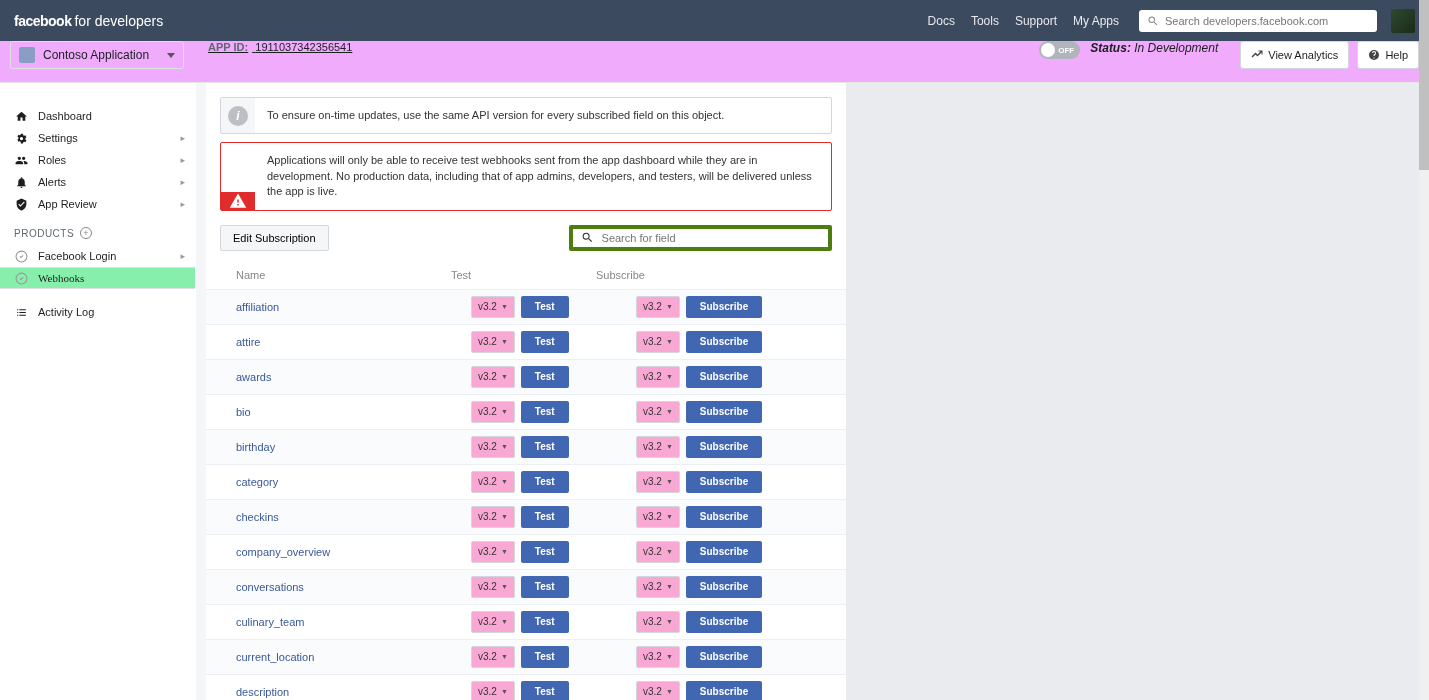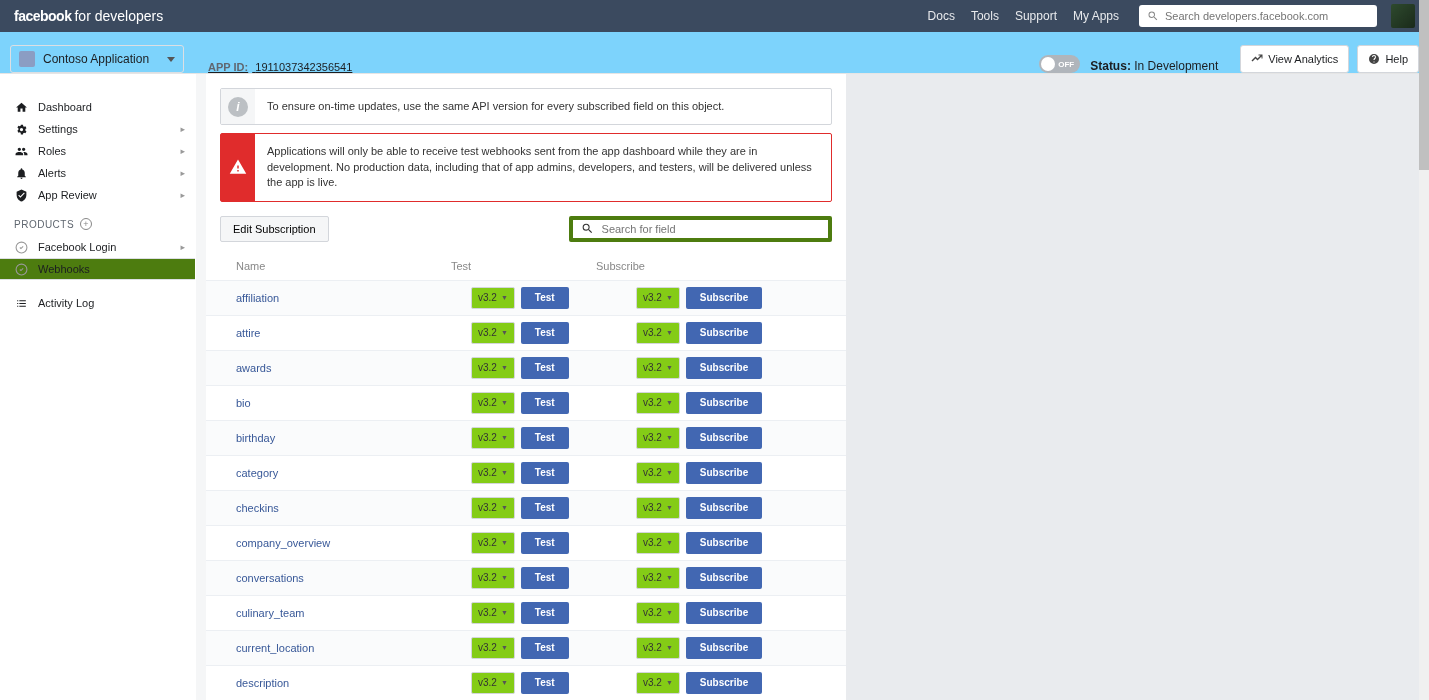--- a/index.html
+++ b/index.html
@@ -1,85 +1,85 @@
 <!DOCTYPE html>
 <html><head>
 <meta charset="utf-8">
 <style>
 * { box-sizing: border-box; margin: 0; padding: 0; }
 body { font-family: Helvetica, Arial, sans-serif; font-size: 12px; color: #1c1e21; background: #f5f6f7; }
 
 
-.topnav { background: #3b4a5f; height: 32px; display: flex; align-items: center; padding: 0 14px; color: #fff; }
+.topnav { background: #3b4a5f; height: 41px; display: flex; align-items: center; padding: 0 14px; color: #fff; }
 .topnav .brand { display: flex; align-items: center; font-size: 14px; }
 .topnav .brand b { font-weight: bold; letter-spacing: -0.5px; }
 .topnav .brand span { margin-left: 3px; font-weight: 300; }
 .topnav .spacer { flex: 1; }
 .topnav .nav-link { color: #e8eaed; font-size: 12px; margin: 0 8px; text-decoration: none; cursor: pointer; }
 .topnav .search { background: #fff; border-radius: 3px; height: 22px; width: 238px; display: flex; align-items: center; padding: 0 8px; margin-left: 12px; }
 .topnav .search svg { width: 12px; height: 12px; fill: #888; }
 .topnav .search input { border: none; outline: none; font-size: 11px; margin-left: 6px; flex: 1; color: #333; }
 .topnav .avatar { width: 24px; height: 24px; background: #2a3a2a; margin-left: 14px; border-radius: 2px; background-image: linear-gradient(135deg,#2e4a2e,#1a2a1a);}
 
 
-.subheader { background: #7dd3fc; height: 42px; border-bottom: 1px solid #e5e5e5; display: flex; align-items: flex-end; padding: 0 10px; }
+.subheader { background: #f0abfc; height: 42px; border-bottom: 1px solid #e5e5e5; display: flex; align-items: flex-start; padding: 0 10px; }
 .app-select { display: flex; align-items: center; border: 1px solid #dcdfe3; border-radius: 3px; height: 28px; padding: 0 8px; cursor: pointer; }
 .app-select .app-icon { width: 16px; height: 16px; background: #8b9dc3; border-radius: 2px; margin-right: 8px; }
 .app-select .caret { margin-left: 18px; }
 .appid { margin-left: 24px; font-size: 11px; color: #1c1e21; text-decoration: underline; }
 .appid b { color: #606770; font-weight: 600; margin-right: 4px; }
 .subheader .spacer { flex: 1; }
 .toggle { display: flex; align-items: center; background: #b0b5bb; border-radius: 10px; height: 18px; padding: 0 6px 0 2px; color: #fff; font-size: 8px; font-weight: bold; margin-right: 10px; cursor:pointer;}
 .toggle .knob { width: 14px; height: 14px; background: #fff; border-radius: 50%; margin-right: 3px; }
-.status-txt { font-size: 12px; margin-right: 14px; }
+.status-txt { font-size: 12px; margin-right: 14px; font-style: italic; }
 .status-txt b { font-weight: 600; }
 .btn-outline { border: 1px solid #d3d6db; background: #fff; border-radius: 3px; height: 28px; padding: 0 10px; display: flex; align-items: center; font-size: 11px; cursor: pointer; margin-left: 8px; }
 .btn-outline svg { width: 12px; height: 12px; margin-right: 5px; fill: #444; }
 
 
 .layout { display: flex; }
 .sidebar { width: 196px; background: #fff; min-height: calc(100vh - 75px); border-right: 1px solid transparent; padding-top: 22px;}
 .side-item { display: flex; align-items: center; height: 22px; padding: 0 14px; font-size: 11px; color: #1c1e21; cursor: pointer; position: relative;}
 .side-item .icon { width: 14px; height: 14px; margin-right: 10px; display:flex; align-items:center; justify-content:center;}
 .side-item .icon svg { width: 13px; height: 13px; fill: #1c1e21; }
 .side-item .chev { position: absolute; right: 10px; color: #999; font-size: 9px; }
 .side-head { padding: 12px 14px 6px; font-size: 10px; color: #606770; letter-spacing: 0.5px; display: flex; align-items: center;}
 .side-head .plus { margin-left: 6px; width: 12px; height: 12px; border: 1px solid #888; border-radius: 50%; display: flex; align-items: center; justify-content: center; font-size: 9px; line-height: 1; color: #888; cursor:pointer;}
 .side-item.prod .icon svg { fill: #999; }
-.side-item.active { border: 1px solid #dcdfe3; border-left: none; border-right: none; background: #4d7c0f; }
+.side-item.active { border: 1px solid #dcdfe3; border-left: none; border-right: none; background: #86efac; font-family: Liberation Serif, serif; }
 .side-divider { height: 12px; }
 
 .main { flex: 1; display: flex; }
 .content-wrap { width: 640px; margin-left: 10px; background: #fff; padding: 14px 0; }
 .alert { margin: 0 14px 8px; border: 1px solid #d3d6db; display: flex; align-items: stretch; border-radius: 2px;}
 .alert .badge { width: 34px; display: flex; align-items: center; justify-content: center; }
 .alert .badge.info { background: #f5f6f7; }
 .alert .badge.info .circ { width: 20px; height: 20px; background: #bcc0c4; border-radius: 50%; color: #fff; display:flex;align-items:center;justify-content:center;font-weight:bold;font-style:italic;font-size:12px;}
 .alert .badge.warn { background: #e02c2c; }
 .alert .badge.warn svg { width: 18px; height: 18px; fill: #fff; }
 .alert .msg { flex: 1; padding: 10px 12px; font-size: 11px; color: #333; line-height: 1.4; }
-.alert.warn { border-color: #e02c2c; }
+.alert.warn { border-color: #e02c2c; align-items: flex-end; }
 
 .toolbar-row { display: flex; align-items: flex-start; padding: 6px 14px 10px; }
 .edit-sub { border: 1px solid #d3d6db; background: #f5f6f7; border-radius: 2px; padding: 6px 12px; font-size: 11px; cursor: pointer; }
 .field-search { margin-left: 240px; flex: 1; border: 4px solid #4d7c0f; border-radius: 2px; height: 26px; display: flex; align-items: center; padding: 0 8px; }
 .field-search svg { width: 13px; height: 13px; fill: #333; }
 .field-search input { border: none; outline: none; font-size: 11px; margin-left: 8px; flex: 1; color:#555;}
 
 .table-head { display: flex; padding: 8px 30px; font-size: 11px; color: #888; }
 .col-name { width: 215px; }
 .col-test { width: 145px; }
 .col-sub { flex: 1; }
 
 .row { display: flex; align-items: center; padding: 6px 30px; border-top: 1px solid #eceff3; }
 .row:nth-child(odd) { background: #fafbfc; }
 .row .fname { width: 215px; font-size: 11px; color: #385898; cursor: pointer; }
 .row .cell-test { width: 145px; display: flex; align-items: center; justify-content:flex-start; padding-left:20px;}
 .row .cell-sub { flex: 1; display: flex; align-items: center; justify-content:flex-start; padding-left:40px;}
-.ver-sel { border: 1px solid #d3d6db; background: #84cc16; border-radius: 2px; height: 22px; padding: 0 6px; font-size: 10px; display: flex; align-items: center; cursor: pointer; color:#333;}
+.ver-sel { border: 1px solid #d3d6db; background: #f9a8d4; border-radius: 2px; height: 22px; padding: 0 6px; font-size: 10px; display: flex; align-items: center; cursor: pointer; color:#333;}
 .ver-sel .dd { margin-left: 4px; font-size: 7px; color: #555; }
 .btn-primary { background: #4267b2; color: #fff; border: none; border-radius: 2px; height: 22px; padding: 0 14px; font-size: 10px; font-weight: bold; margin-left: 6px; cursor: pointer; }
 
 .right-pane { flex: 1; background: #e9ebee; }
 
 .caret-down { width:0;height:0;border-left:4px solid transparent;border-right:4px solid transparent;border-top:5px solid #555;display:inline-block;}
 
 .scrollbar-fake { width: 10px; background: #f0f0f0; height: 100vh; position: fixed; right: 0; top: 0; }
 .scrollbar-fake .thumb { background: #c0c0c0; height: 170px; margin-top: 0; }
 </style>

